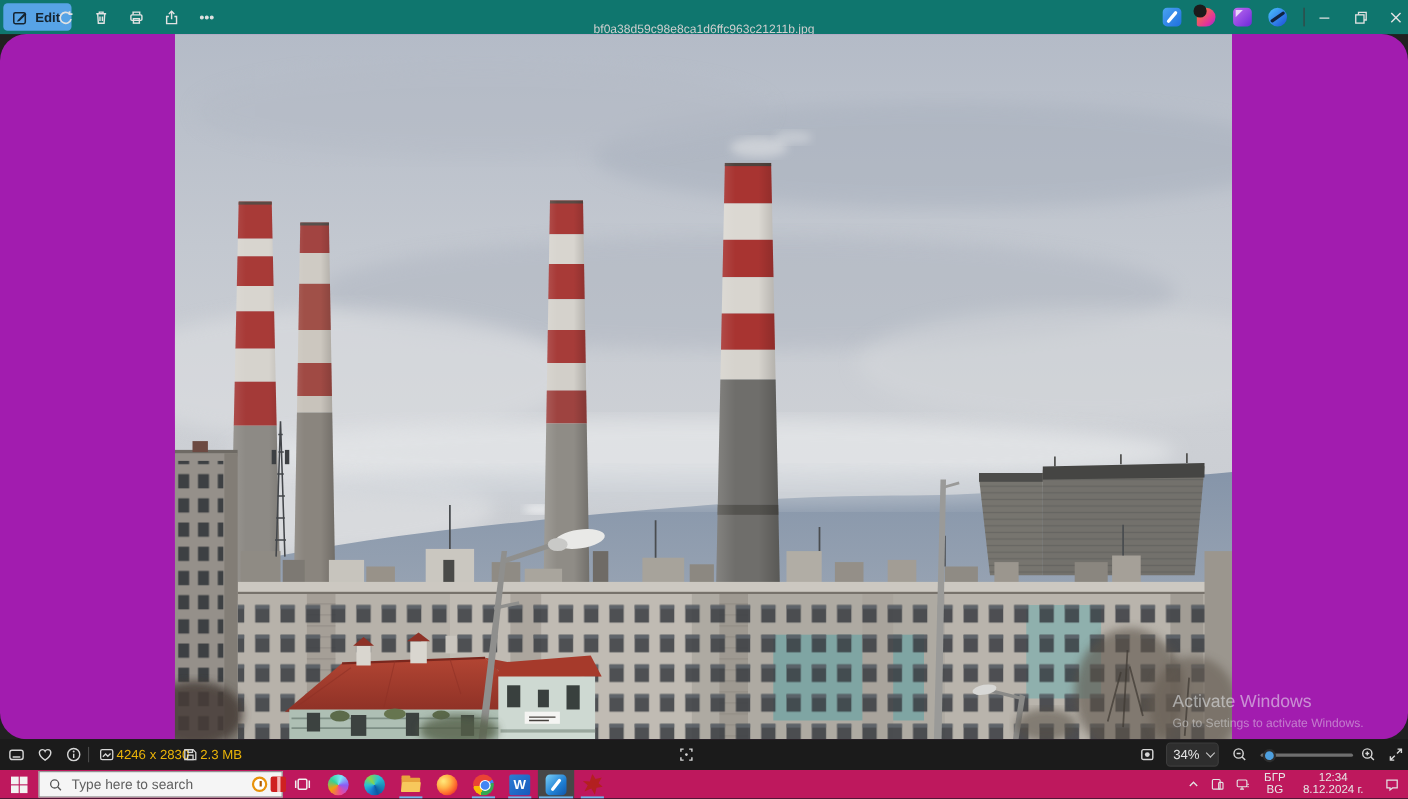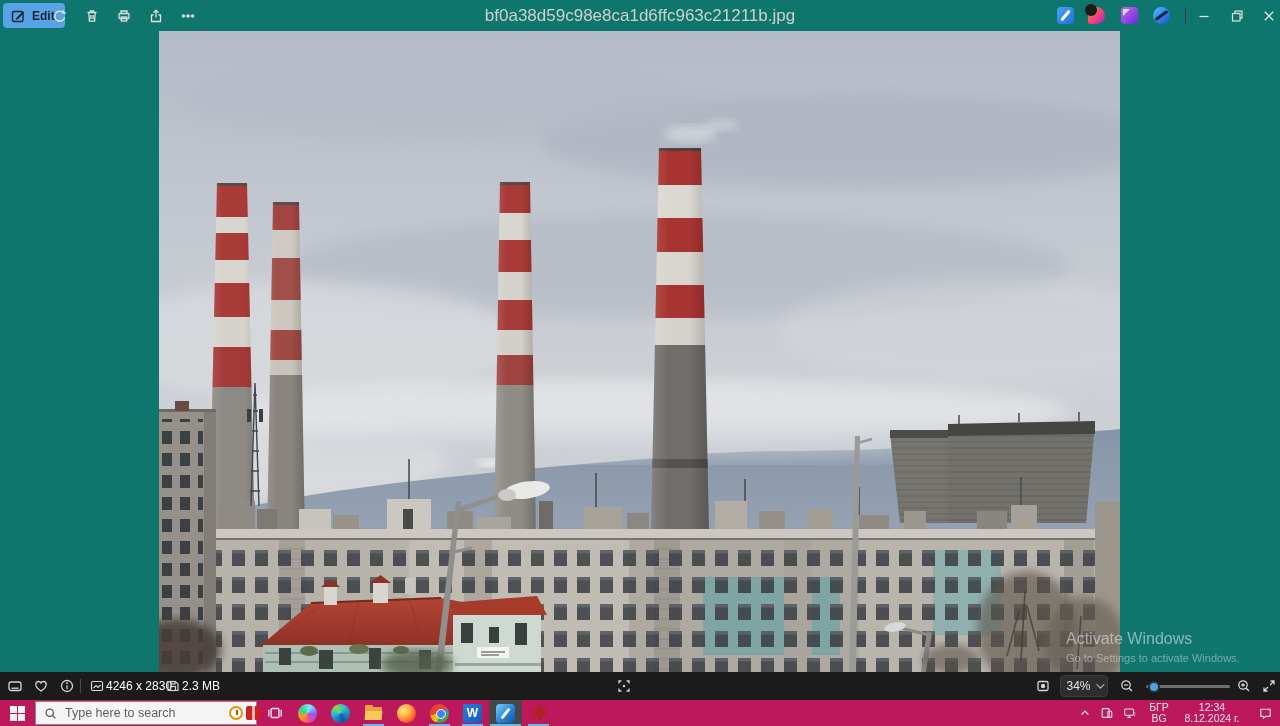--- a/index.html
+++ b/index.html
@@ -9,52 +9,52 @@
 
   
   .titlebar { position:absolute; top:0; left:0; width:1280px; height:31px;
               background:#0f766e; display:flex; align-items:center; }
   .edit-btn { position:absolute; left:3px; top:3px; height:25px; padding:0 10px 0 7px;
               background:#57a3e6; border-radius:4px; display:flex; align-items:center; gap:6px;
               color:#152430; font-size:12px; font-weight:bold; cursor:pointer; }
   .tb-btn { position:absolute; top:0; width:30px; height:31px; display:flex;
             align-items:center; justify-content:center; cursor:pointer; }
   .tb-btn svg { stroke:#e2e2e2; }
-  .tb-filename { position:absolute; left:0; right:0; top:0; height:31px;
+  .tb-filename { position:absolute; left:0; right:0; top:11px; height:31px;
                  display:flex; align-items:center; justify-content:center;
-                 font-size:17px; color:#cfcfcf; pointer-events:none; }
+                 font-size:11px; color:#cfcfcf; pointer-events:none; }
   .tb-appicon { position:absolute; top:7px; width:17px; height:17px; cursor:pointer; }
   .app-blue-edit { background:linear-gradient(135deg,#4aa3f0,#1f6fe0); border-radius:4px; }
   .app-blue-edit::after { content:""; position:absolute; left:7px; top:2px; width:3px; height:13px;
                           background:#fff; border-radius:2px; transform:rotate(40deg); }
   .app-orange { background:linear-gradient(135deg,#ff8a1e,#e0339c 70%,#8b2fd6); border-radius:50% 50% 50% 12%; }
   .app-orange::after { content:""; position:absolute; left:-3px; top:-3px; width:12px; height:12px;
                        background:#1b1b1b; border-radius:50%; }
   .app-purple { background:linear-gradient(135deg,#c06df0,#6d28d9); border-radius:4px; }
   .app-purple::after { content:""; position:absolute; left:2px; top:2px; width:7px; height:7px;
                        background:rgba(255,255,255,.75); clip-path:polygon(0 0,100% 0,0 100%); }
   .app-blueslash { background:linear-gradient(135deg,#4cc2ff,#1d4ed8); border-radius:50%; }
   .app-blueslash::after { content:""; position:absolute; left:1px; top:7px; width:15px; height:3px;
                           background:#10233f; transform:rotate(-35deg); border-radius:2px; }
   .tb-sep { position:absolute; left:1185px; top:7px; width:1px; height:17px; background:#3d3d3d; }
 
   
-  .canvas { position:absolute; top:31px; left:0; width:1280px; height:641px; background:#0f766e; }
+  .canvas { position:absolute; top:31px; left:0; width:1280px; height:641px; background:#a21caf;border-radius:24px; }
   .photo { position:absolute; left:159px; top:0; width:961px; height:641px; cursor:grab; }
   .watermark { position:absolute; left:1066px; top:599px; width:214px; pointer-events:none; }
   .watermark .l1 { font-size:16px; color:rgba(235,238,242,.55); }
   .watermark .l2 { font-size:11px; color:rgba(235,238,242,.45); margin-top:4px; }
 
   
   .statusbar { position:absolute; top:672px; left:0; width:1280px; height:28px;
                background:#1b1b1b; color:#cfcfcf; font-size:12px; }
   .sb-btn { position:absolute; top:2px; width:26px; height:24px; display:flex;
             align-items:center; justify-content:center; cursor:pointer; }
   .sb-btn svg { stroke:#d6d6d6; }
-  .sb-text { position:absolute; top:7px; color:#ffffff; }
+  .sb-text { position:absolute; top:7px; color:#eab308; }
   .sb-div { position:absolute; left:80px; top:7px; width:1px; height:14px; background:#4a4a4a; }
   .zoom-box { position:absolute; left:1060px; top:3px; width:48px; height:22px; background:#2e2e2e;
               border:1px solid #3c3c3c; border-radius:4px; display:flex; align-items:center;
               justify-content:center; gap:5px; cursor:pointer; color:#e5e5e5; }
   .chev-down { width:6px; height:6px; border-right:1.4px solid #c9c9c9; border-bottom:1.4px solid #c9c9c9;
                transform:rotate(45deg) translateY(-2px); }
   .slider { position:absolute; left:1146px; top:13px; width:84px; height:3px;
             background:#6f6f6f; border-radius:2px; cursor:pointer; }
   .slider .thumb { position:absolute; left:2px; top:-4.5px; width:12px; height:12px;
                    border-radius:50%; background:#4ea0e0; border:2px solid #2e2e2e; }

